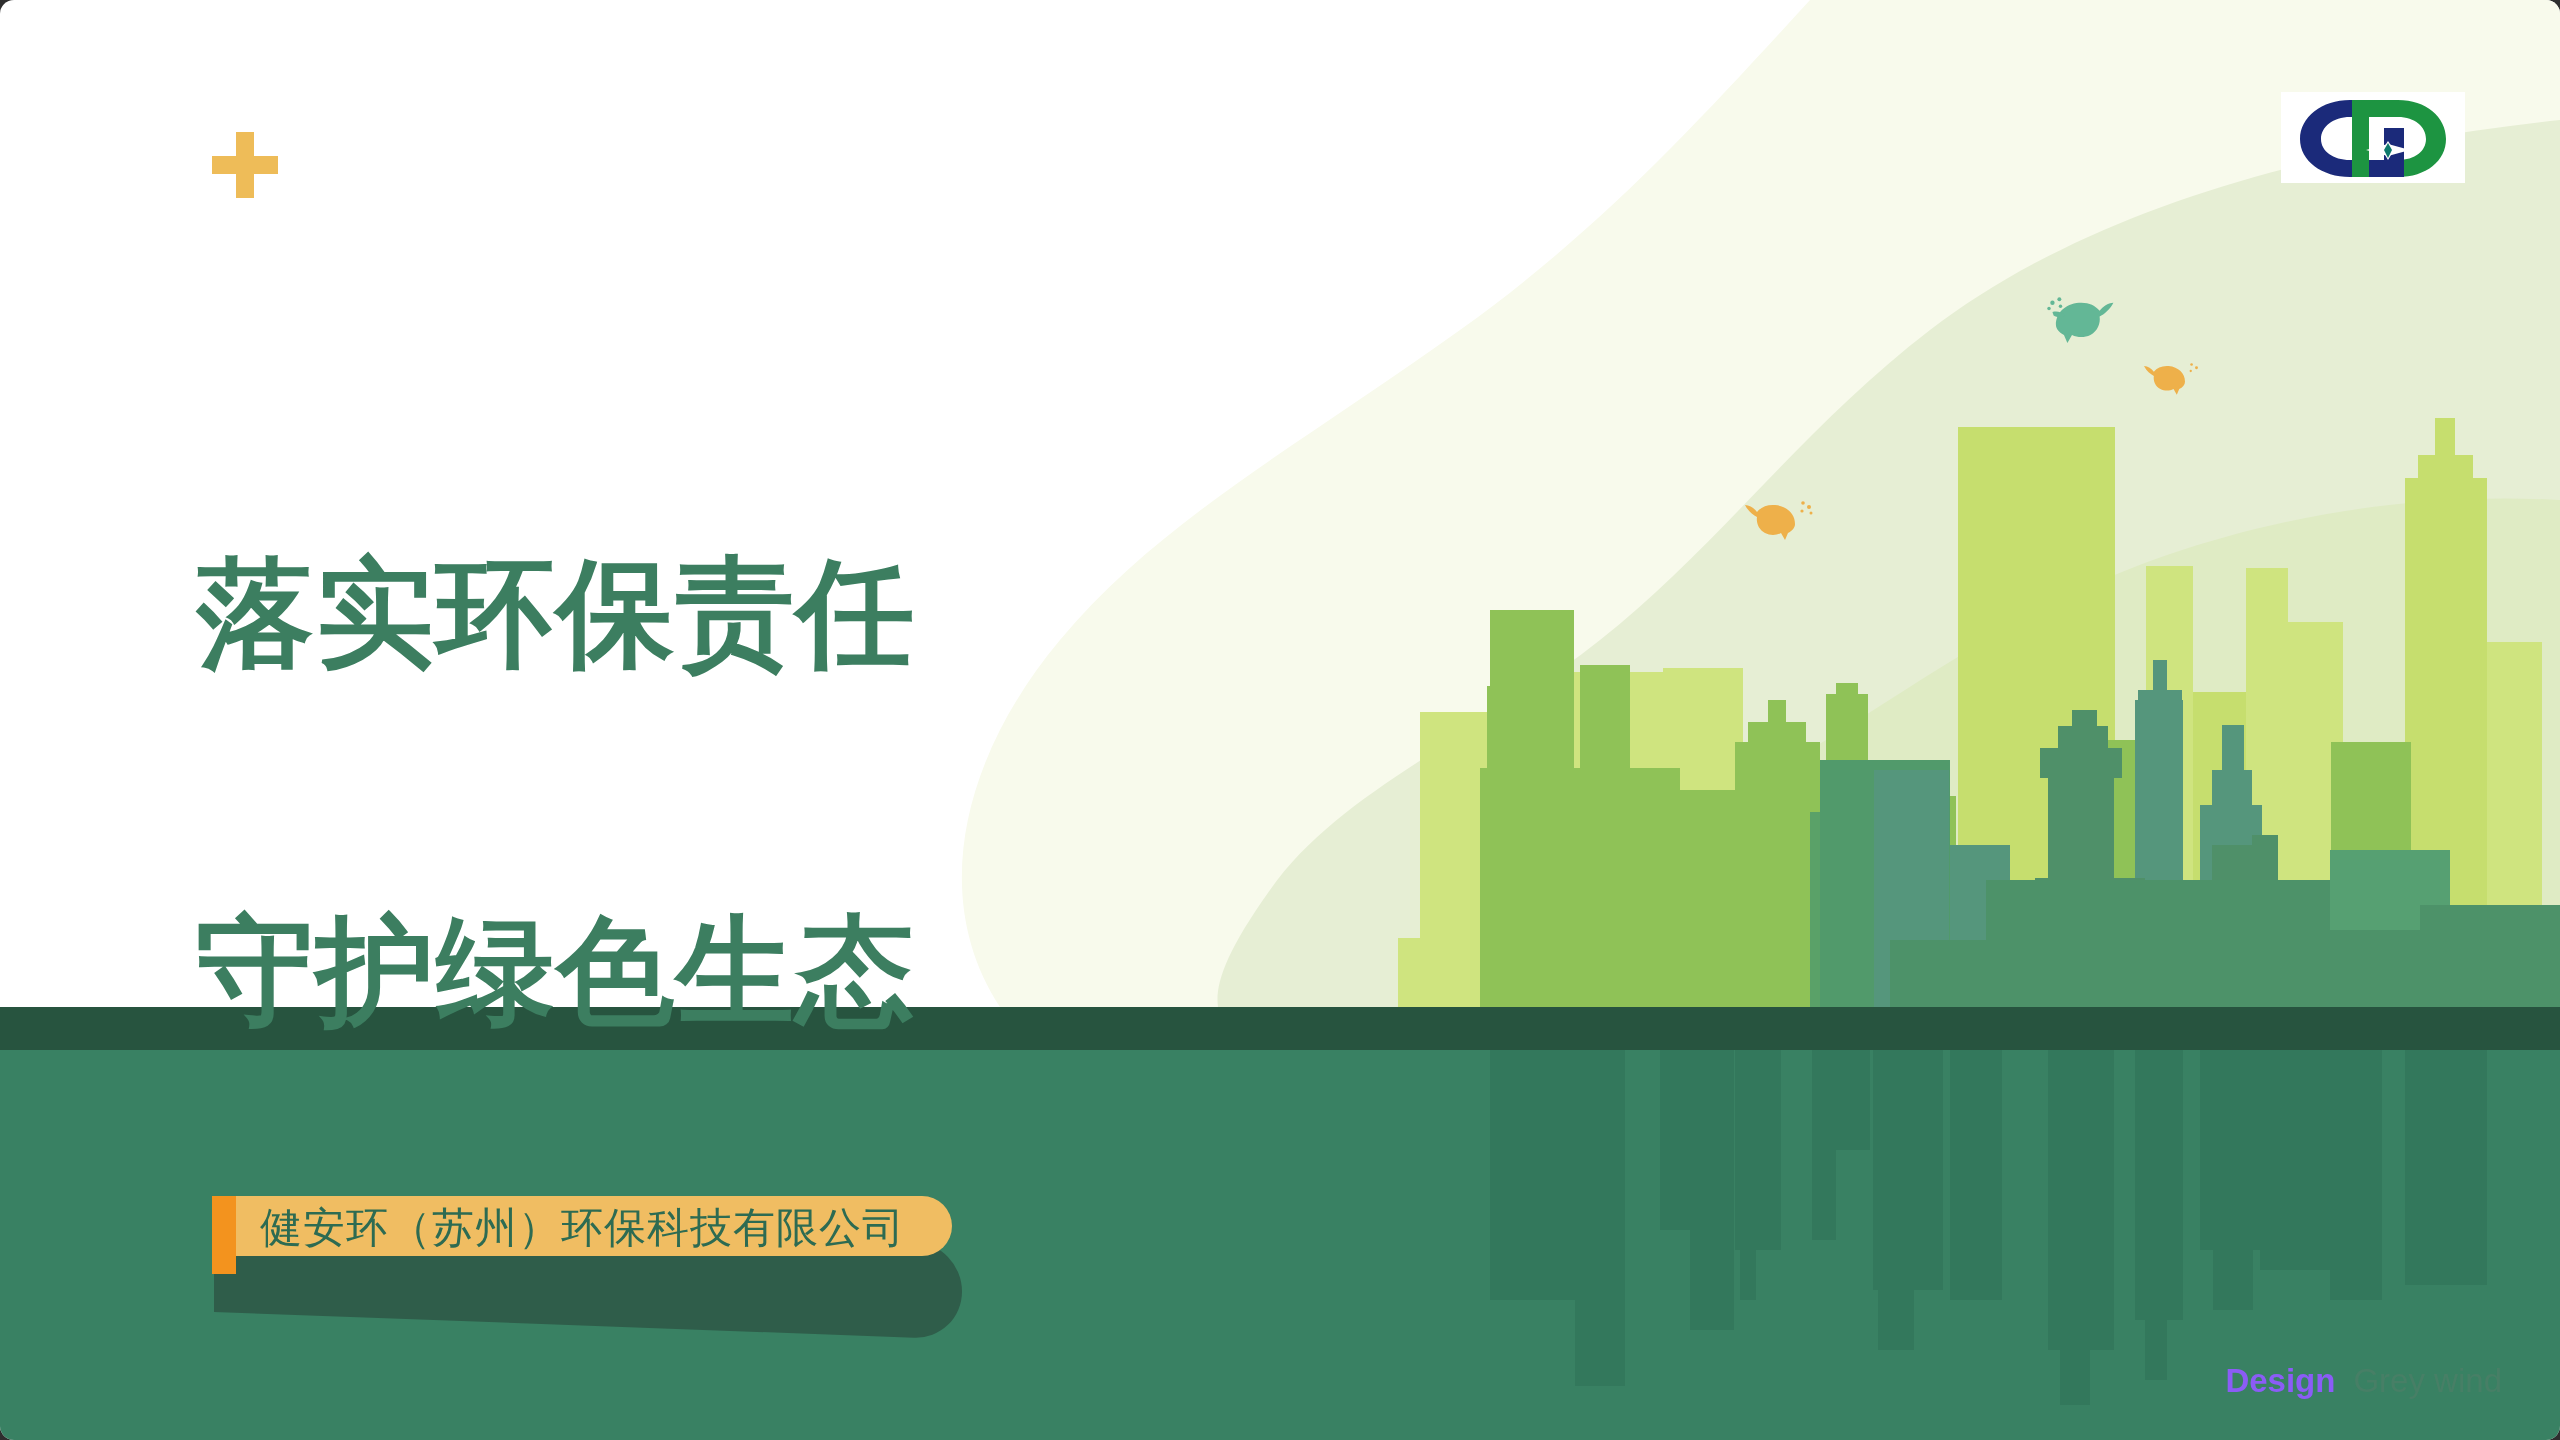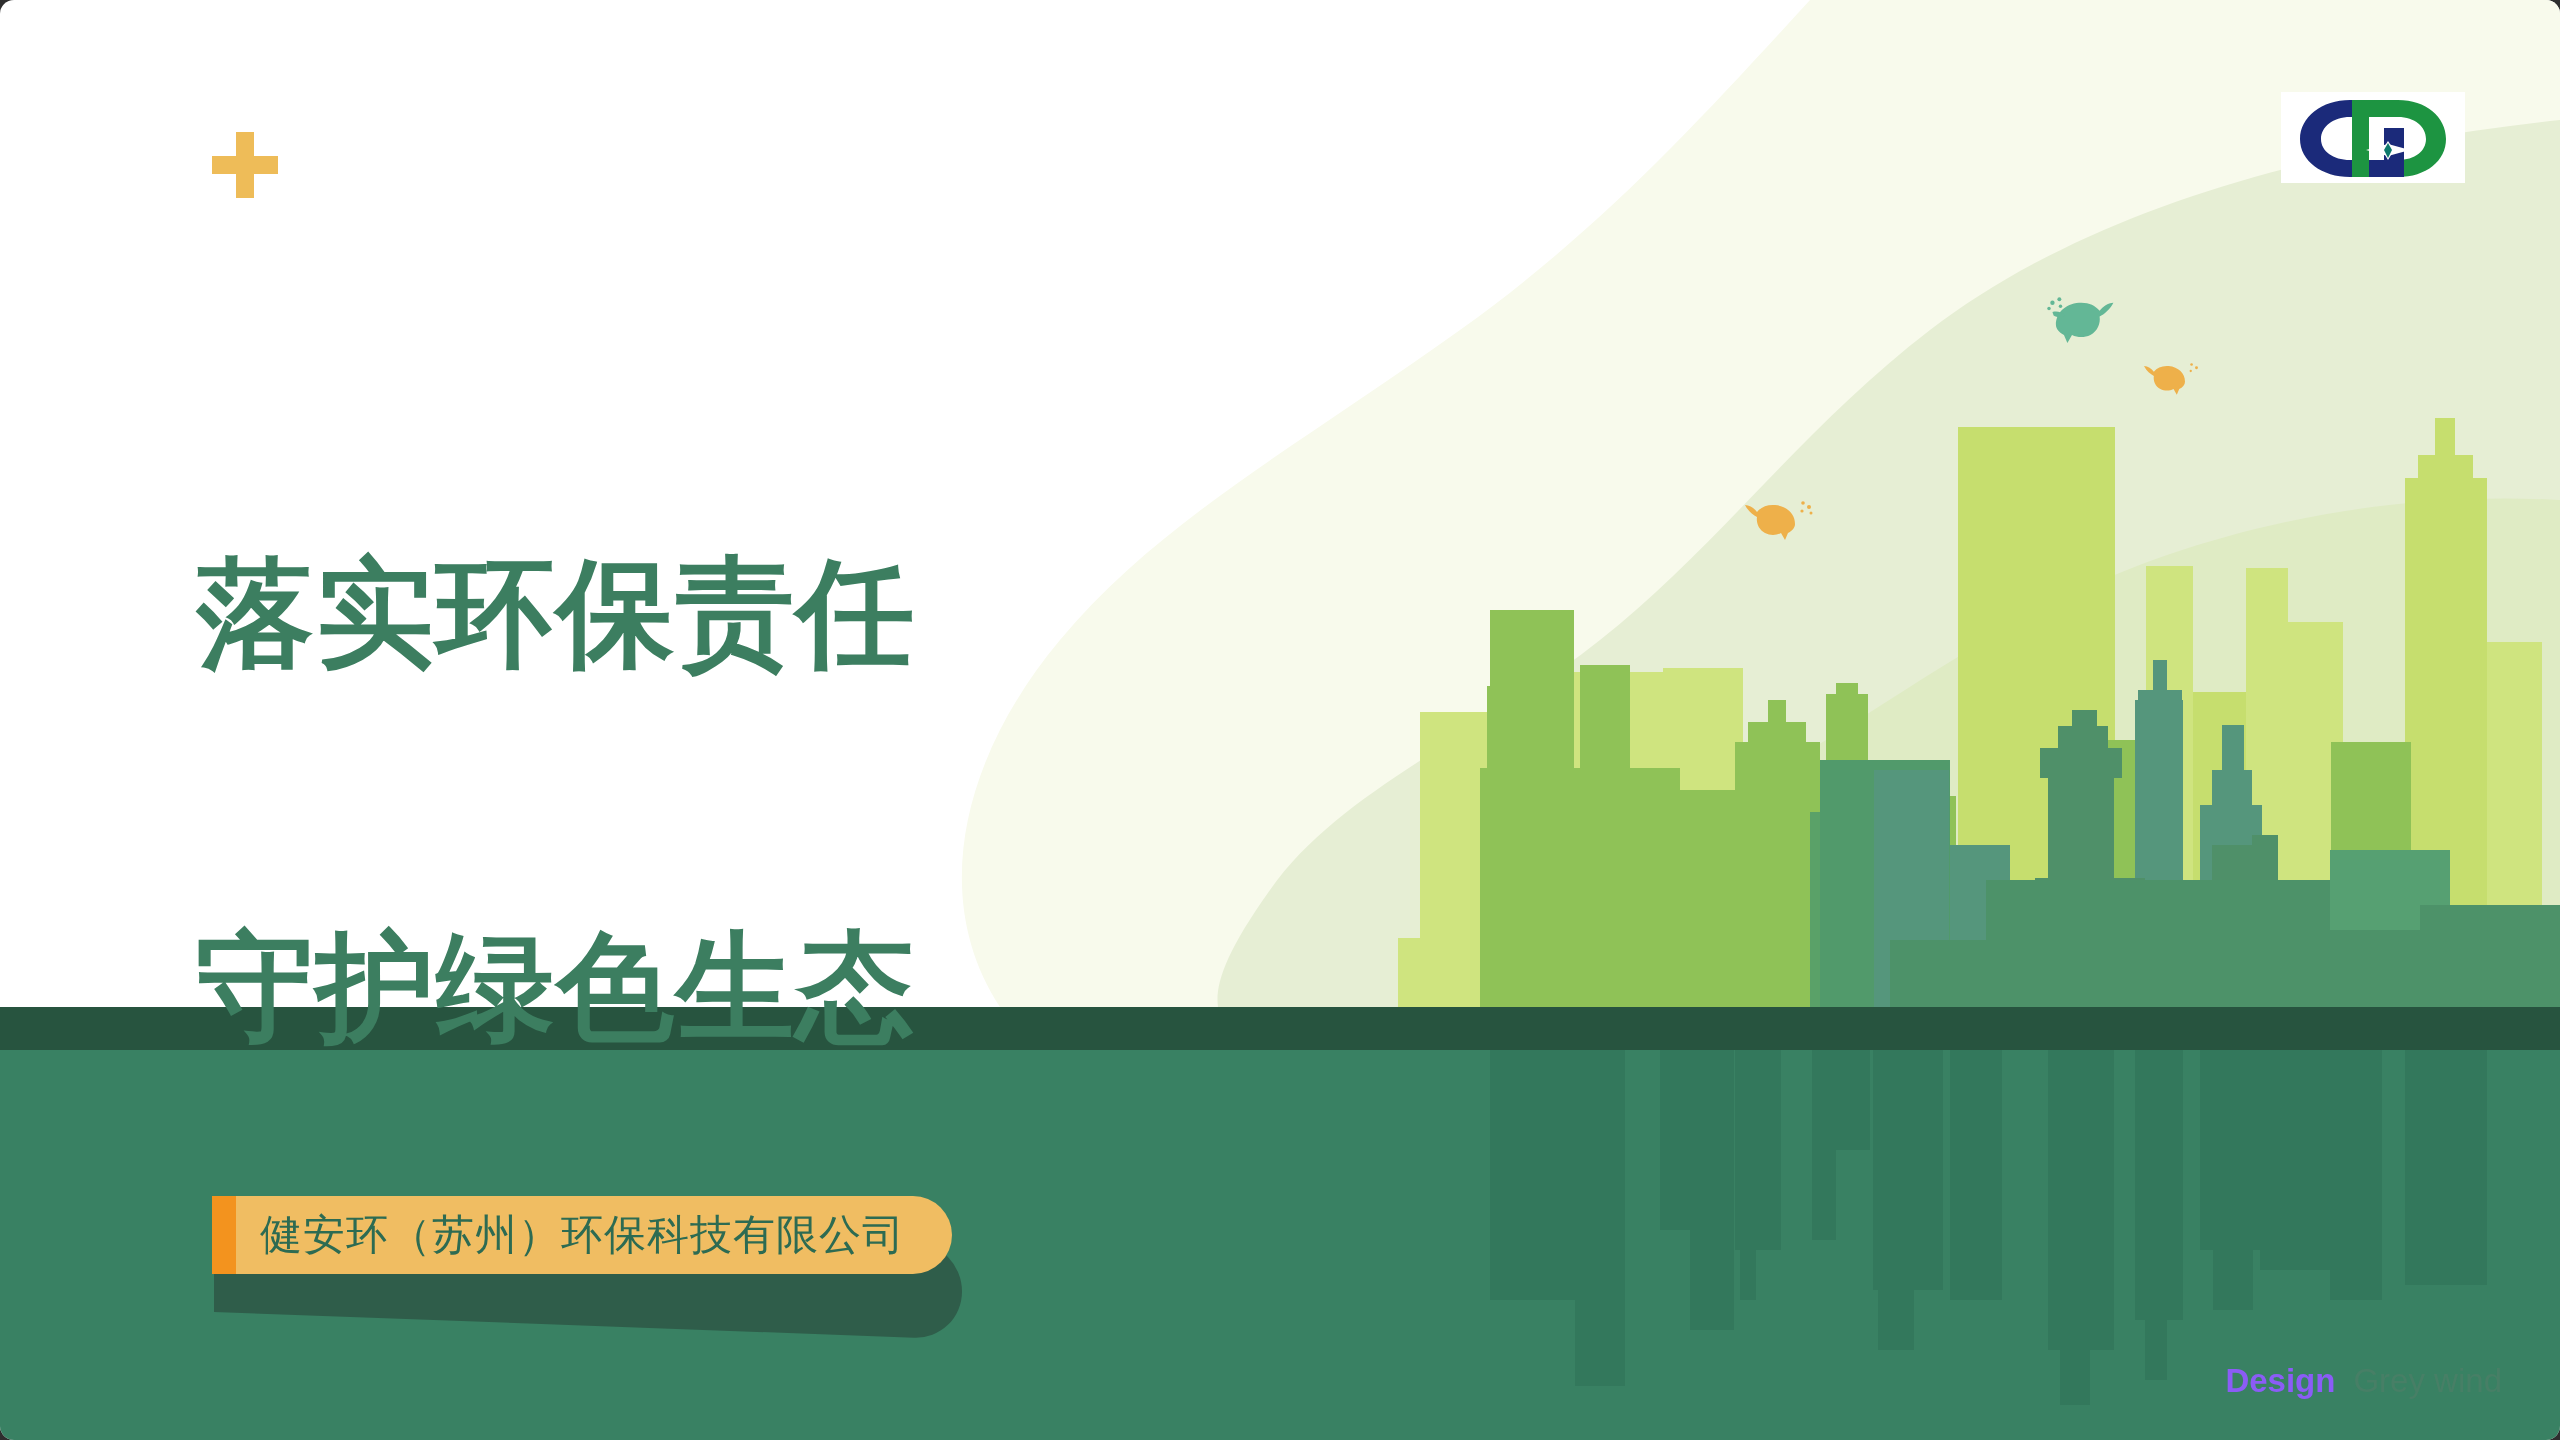--- a/index.html
+++ b/index.html
@@ -34,35 +34,35 @@
   #headline{
     position:absolute;left:196px;top:318px;
     color:#3c7e60;
     font-weight:bold;
     font-size:118px;
     line-height:1.0;
     letter-spacing:2px;
     white-space:pre;
   }
   #headline .line{display:block;}
-  #headline .line2{margin-top:20px;}
+  #headline .line2{margin-top:4px;}
 
   
   #company-shadow{
     position:absolute;left:214px;top:1216px;width:748px;height:96px;
     background:#2f5d4a;
     border-radius:0 48px 48px 0;
     transform:skewY(2.1deg);
     transform-origin:left top;
   }
   #company-pill{
-    position:absolute;left:212px;top:1196px;width:740px;height:78px;
+    position:absolute;left:212px;top:1196px;width:740px;height:60px;
     background:#f0bd62;
     border-radius:0 39px 39px 0;
-    display:flex;align-items:center;
+    display:flex;align-items:flex-end;
   }
   #company-pill .accent{
     position:absolute;left:0;top:0;width:24px;height:78px;background:#f3931e;
   }
   #company-name{
     margin-left:48px;color:#2d6b52;font-size:42px;letter-spacing:1px;white-space:nowrap;
   }
 
   
   #design-credit{

